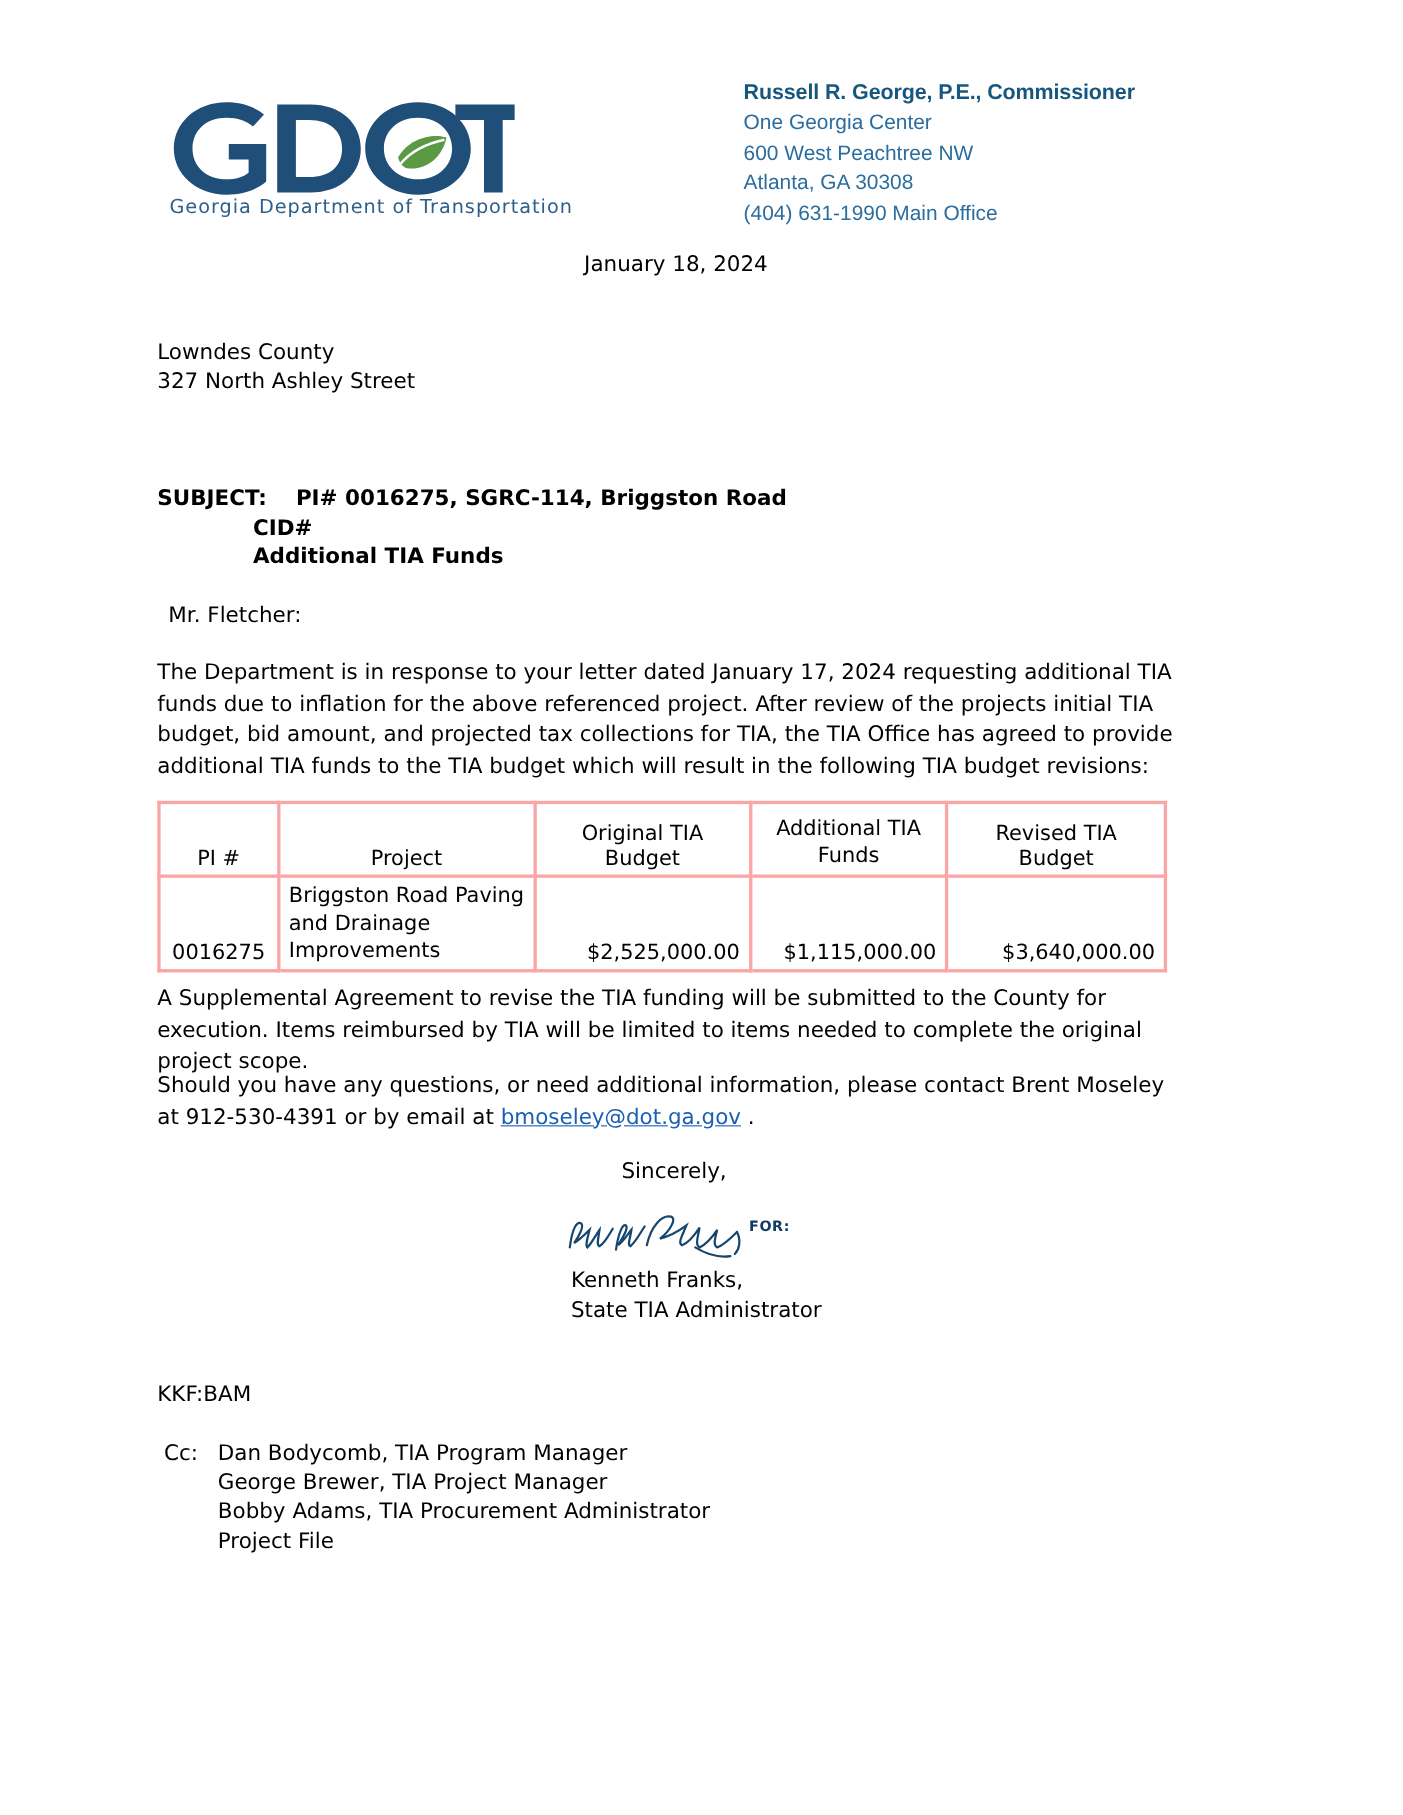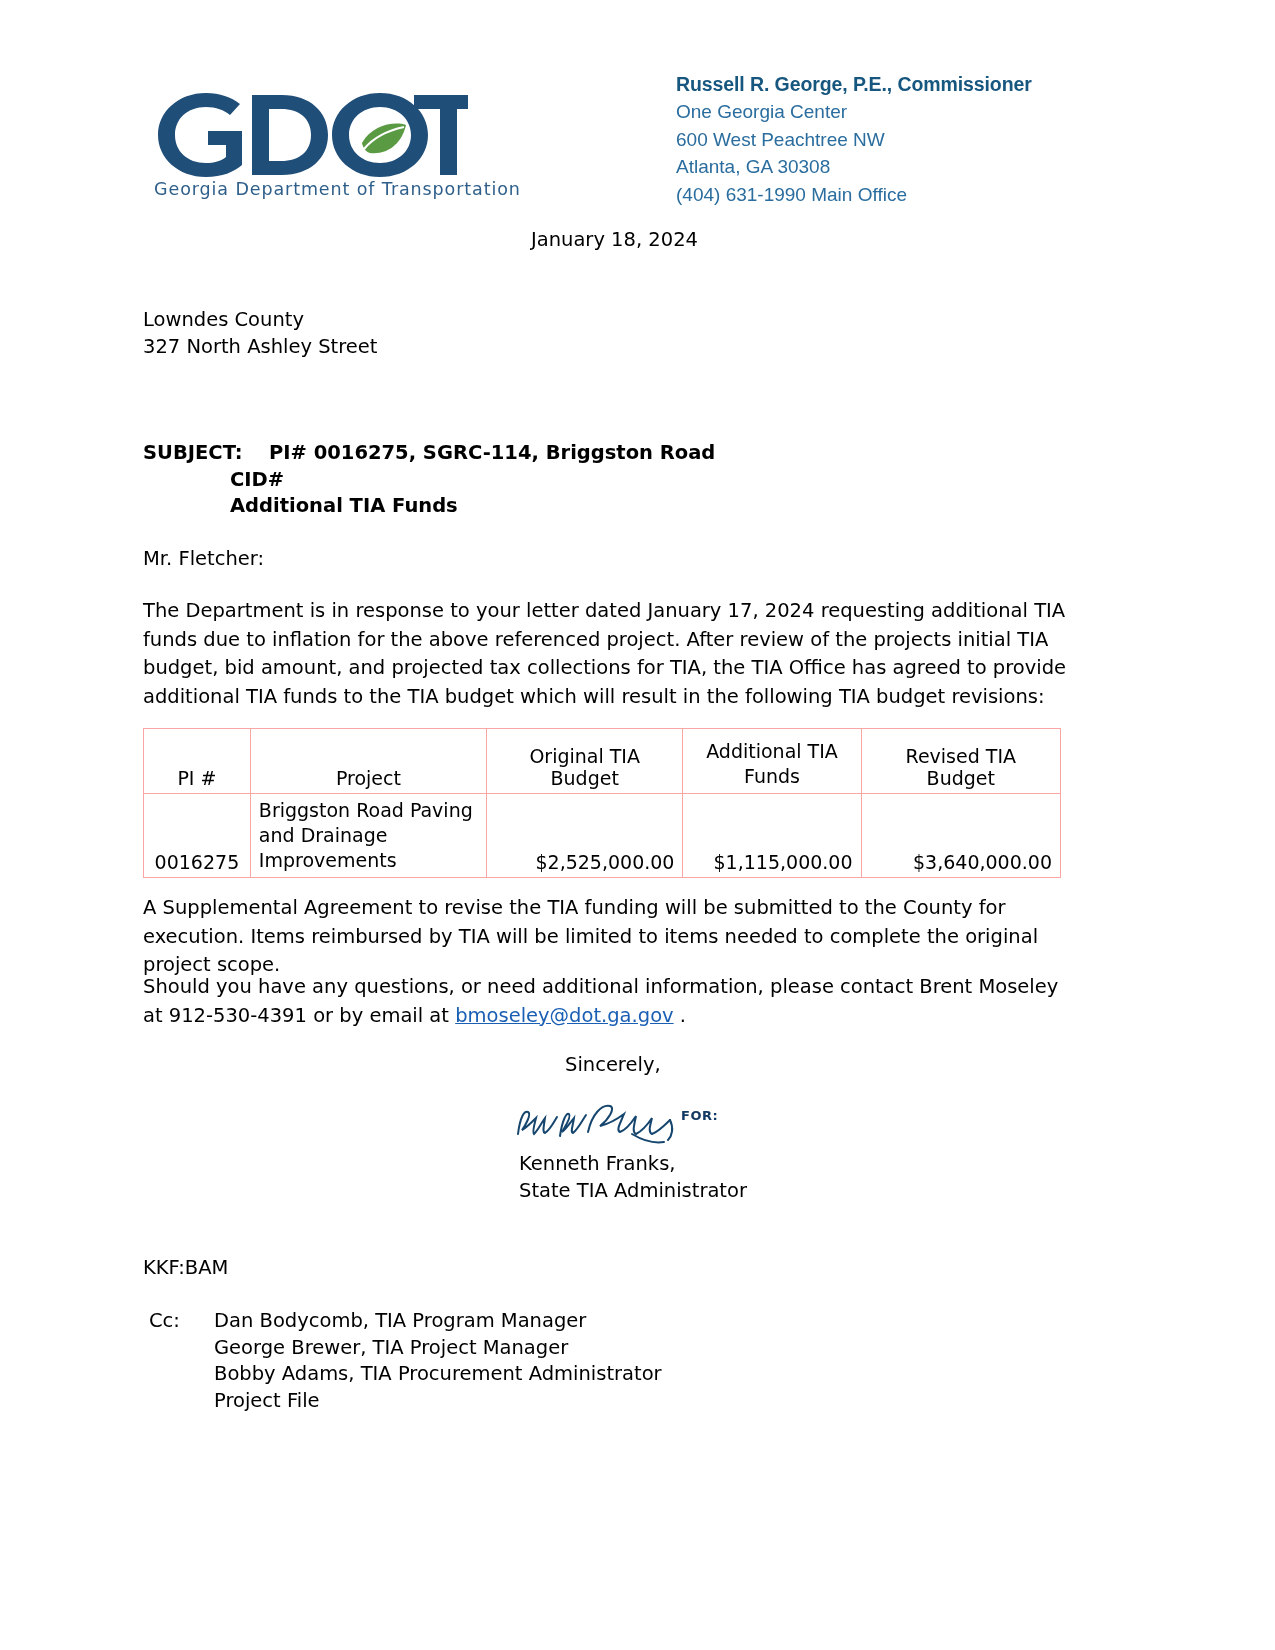--- a/index.html
+++ b/index.html
@@ -91,21 +91,21 @@
     display: inline-block;
     width: 126px;
   }
   .subject-indent {
     display: block;
     margin-left: 87px;
   }
 
   .salutation {
     position: absolute;
-    left: 143px;
+    left: 153px;
     top: 547px;
     font-size: 19.5px;
   }
 
   .para {
     position: absolute;
     left: 143px;
     width: 930px;
     font-size: 19.5px;
     line-height: 28.5px;
@@ -124,21 +124,21 @@
   .budget-table {
     position: absolute;
     left: 143px;
     top: 728px;
     width: 918px;
     border-collapse: collapse;
     font-size: 19px;
     font-family: "DejaVu Sans", sans-serif;
   }
   .budget-table th, .budget-table td {
-    border: 1px solid #fca5a5;
+    border: 3px solid #fca5a5;
     padding: 4px 8px;
     font-weight: normal;
     vertical-align: bottom;
   }
   .budget-table thead th {
     text-align: center;
     height: 56px;
   }
   .col-pi { width: 92px; text-align: center; }
   .col-proj { width: 252px; }
@@ -196,21 +196,21 @@
     top: 1308px;
     font-size: 19.5px;
     line-height: 26.5px;
   }
   .cc-label {
     position: absolute;
     left: 0;
     top: 0;
   }
   .cc-list {
-    margin-left: 65px;
+    margin-left: 49px;
   }
   .cc-list div { white-space: pre; }
 </style>
 </head>
 <body>
 
 <div class="page">
 
   <div class="letterhead">
 

